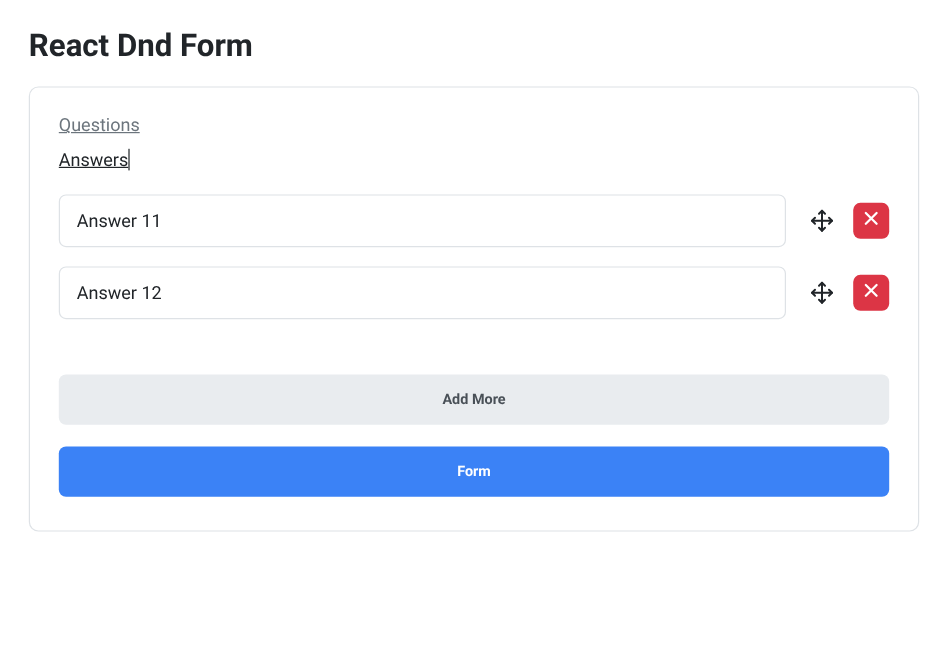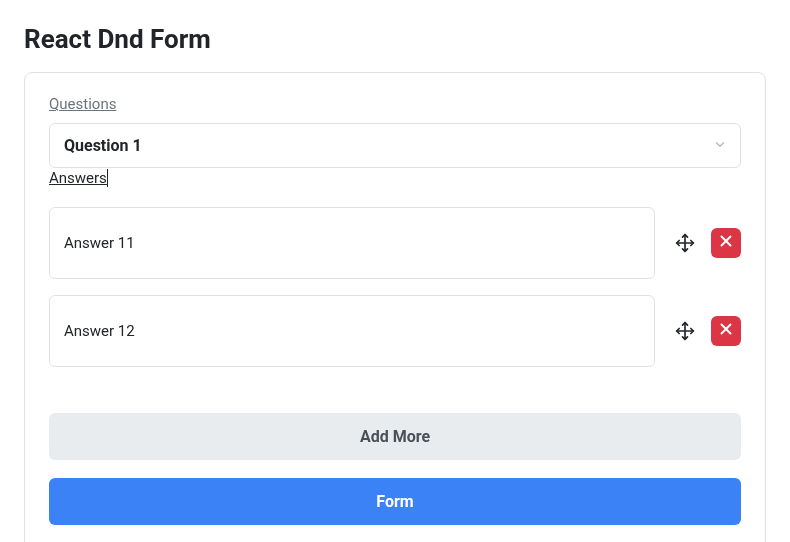--- a/index.html
+++ b/index.html
@@ -71,21 +71,21 @@
   }
   .answer-row {
     display: flex;
     align-items: center;
     margin-bottom: 16px;
   }
   .answer-input {
     flex: 1 1 auto;
     border: 1px solid #dee2e6;
     border-radius: 6px;
-    padding: 26px 14px;
+    padding: 12px 14px;
     font-size: 15px;
     color: #212529;
     background: #fff;
     font-family: inherit;
     outline: none;
   }
   .answer-input::placeholder { color: #adb5bd; }
   .drag-handle {
     width: 24px;
     height: 24px;
@@ -112,21 +112,21 @@
     margin-top: 46px;
     display: flex;
     flex-direction: column;
     gap: 18px;
   }
   .btn {
     width: 100%;
     border: none;
     border-radius: 6px;
     padding: 14px;
-    font-size: 16px;
+    font-size: 12px;
     font-weight: 700;
     cursor: pointer;
     font-family: inherit;
   }
   .btn-add {
     background: #e9ecef;
     color: #495057;
   }
   .btn-save {
     background: #3b82f6;
@@ -136,28 +136,20 @@
 </head>
 <body>
 
 <div class="page">
   <h2 class="title">React Dnd Form</h2>
 
   <div class="card">
 
     <div class="label">Questions</div>
 
-    <div class="select-wrap">
-      <div class="select-field">Question 1</div>
-      <span class="chevron">
-        <svg width="14" height="14" viewBox="0 0 24 24" fill="none" stroke="currentColor" stroke-width="2" stroke-linecap="round" stroke-linejoin="round">
-            <polyline points="6 9 12 15 18 9"></polyline>
-          </svg>
-      </span>
-    </div>
 
     <div class="label label-answers">
       <span>Answers</span><span class="text-cursor"></span>
     </div>
 
     <div class="answers-list">
 
       <div class="answer-row">
         <input type="text" class="answer-input" value="Answer 11" style="">
         <div class="drag-handle">

